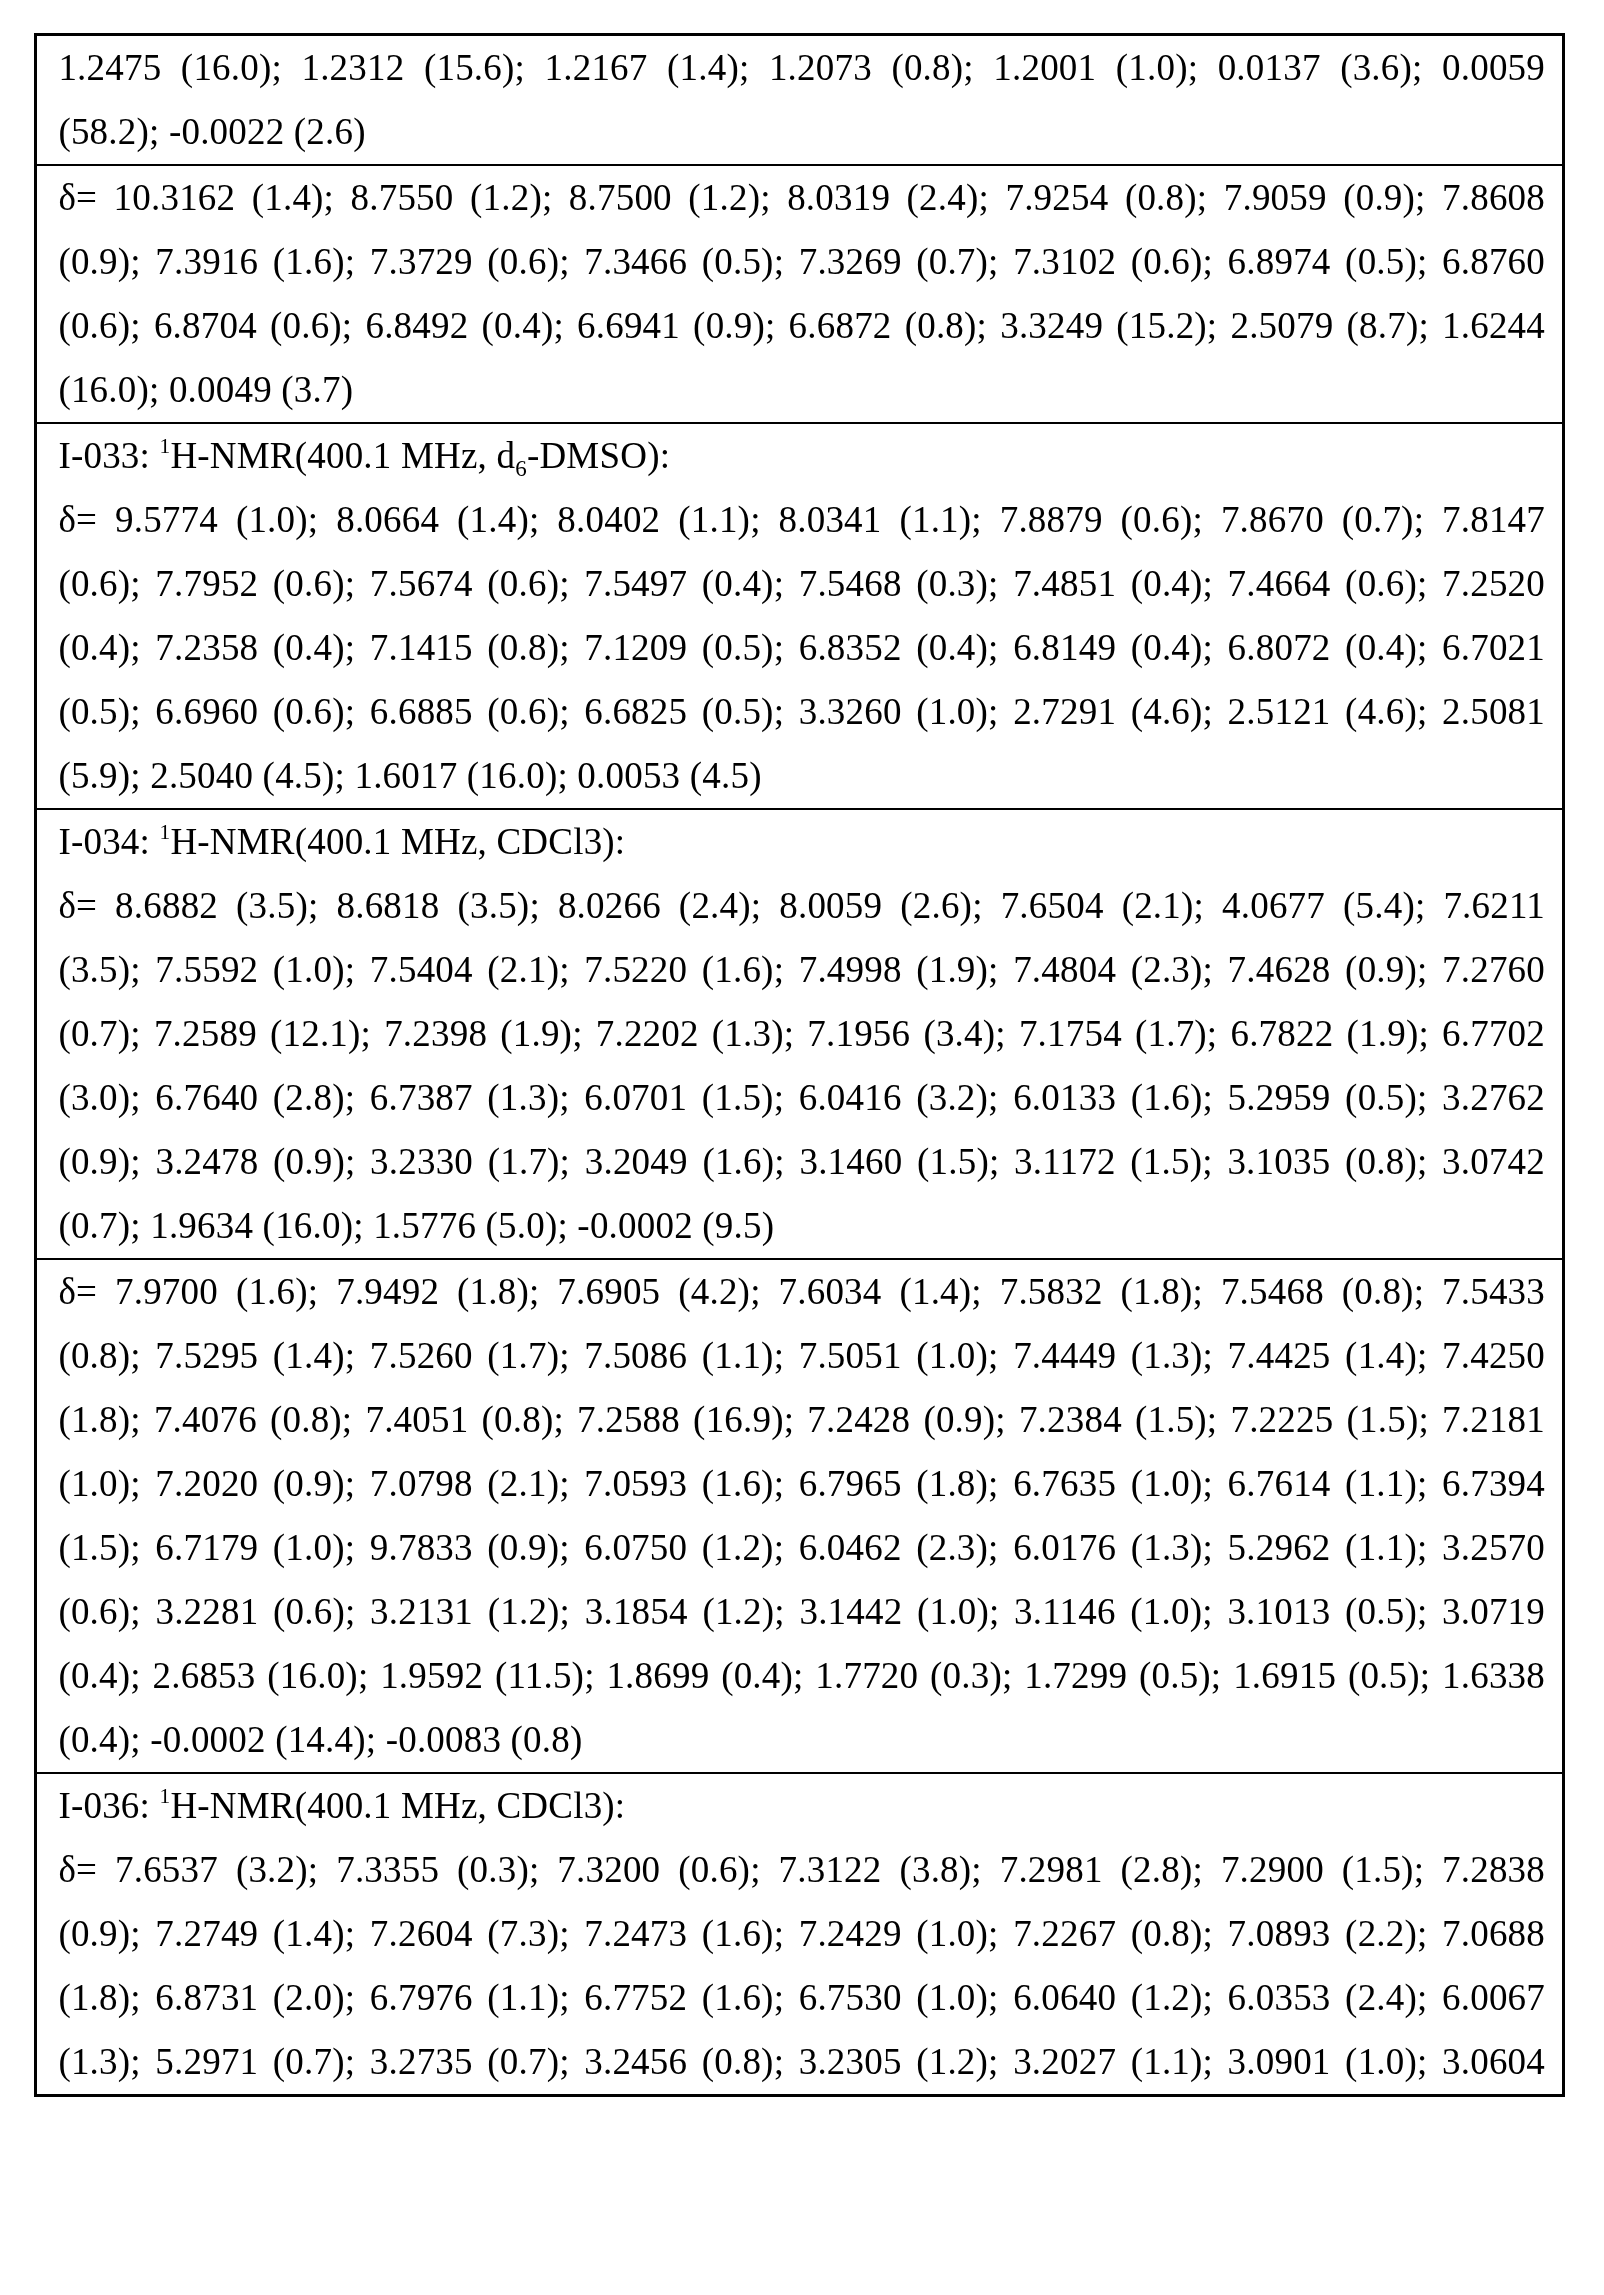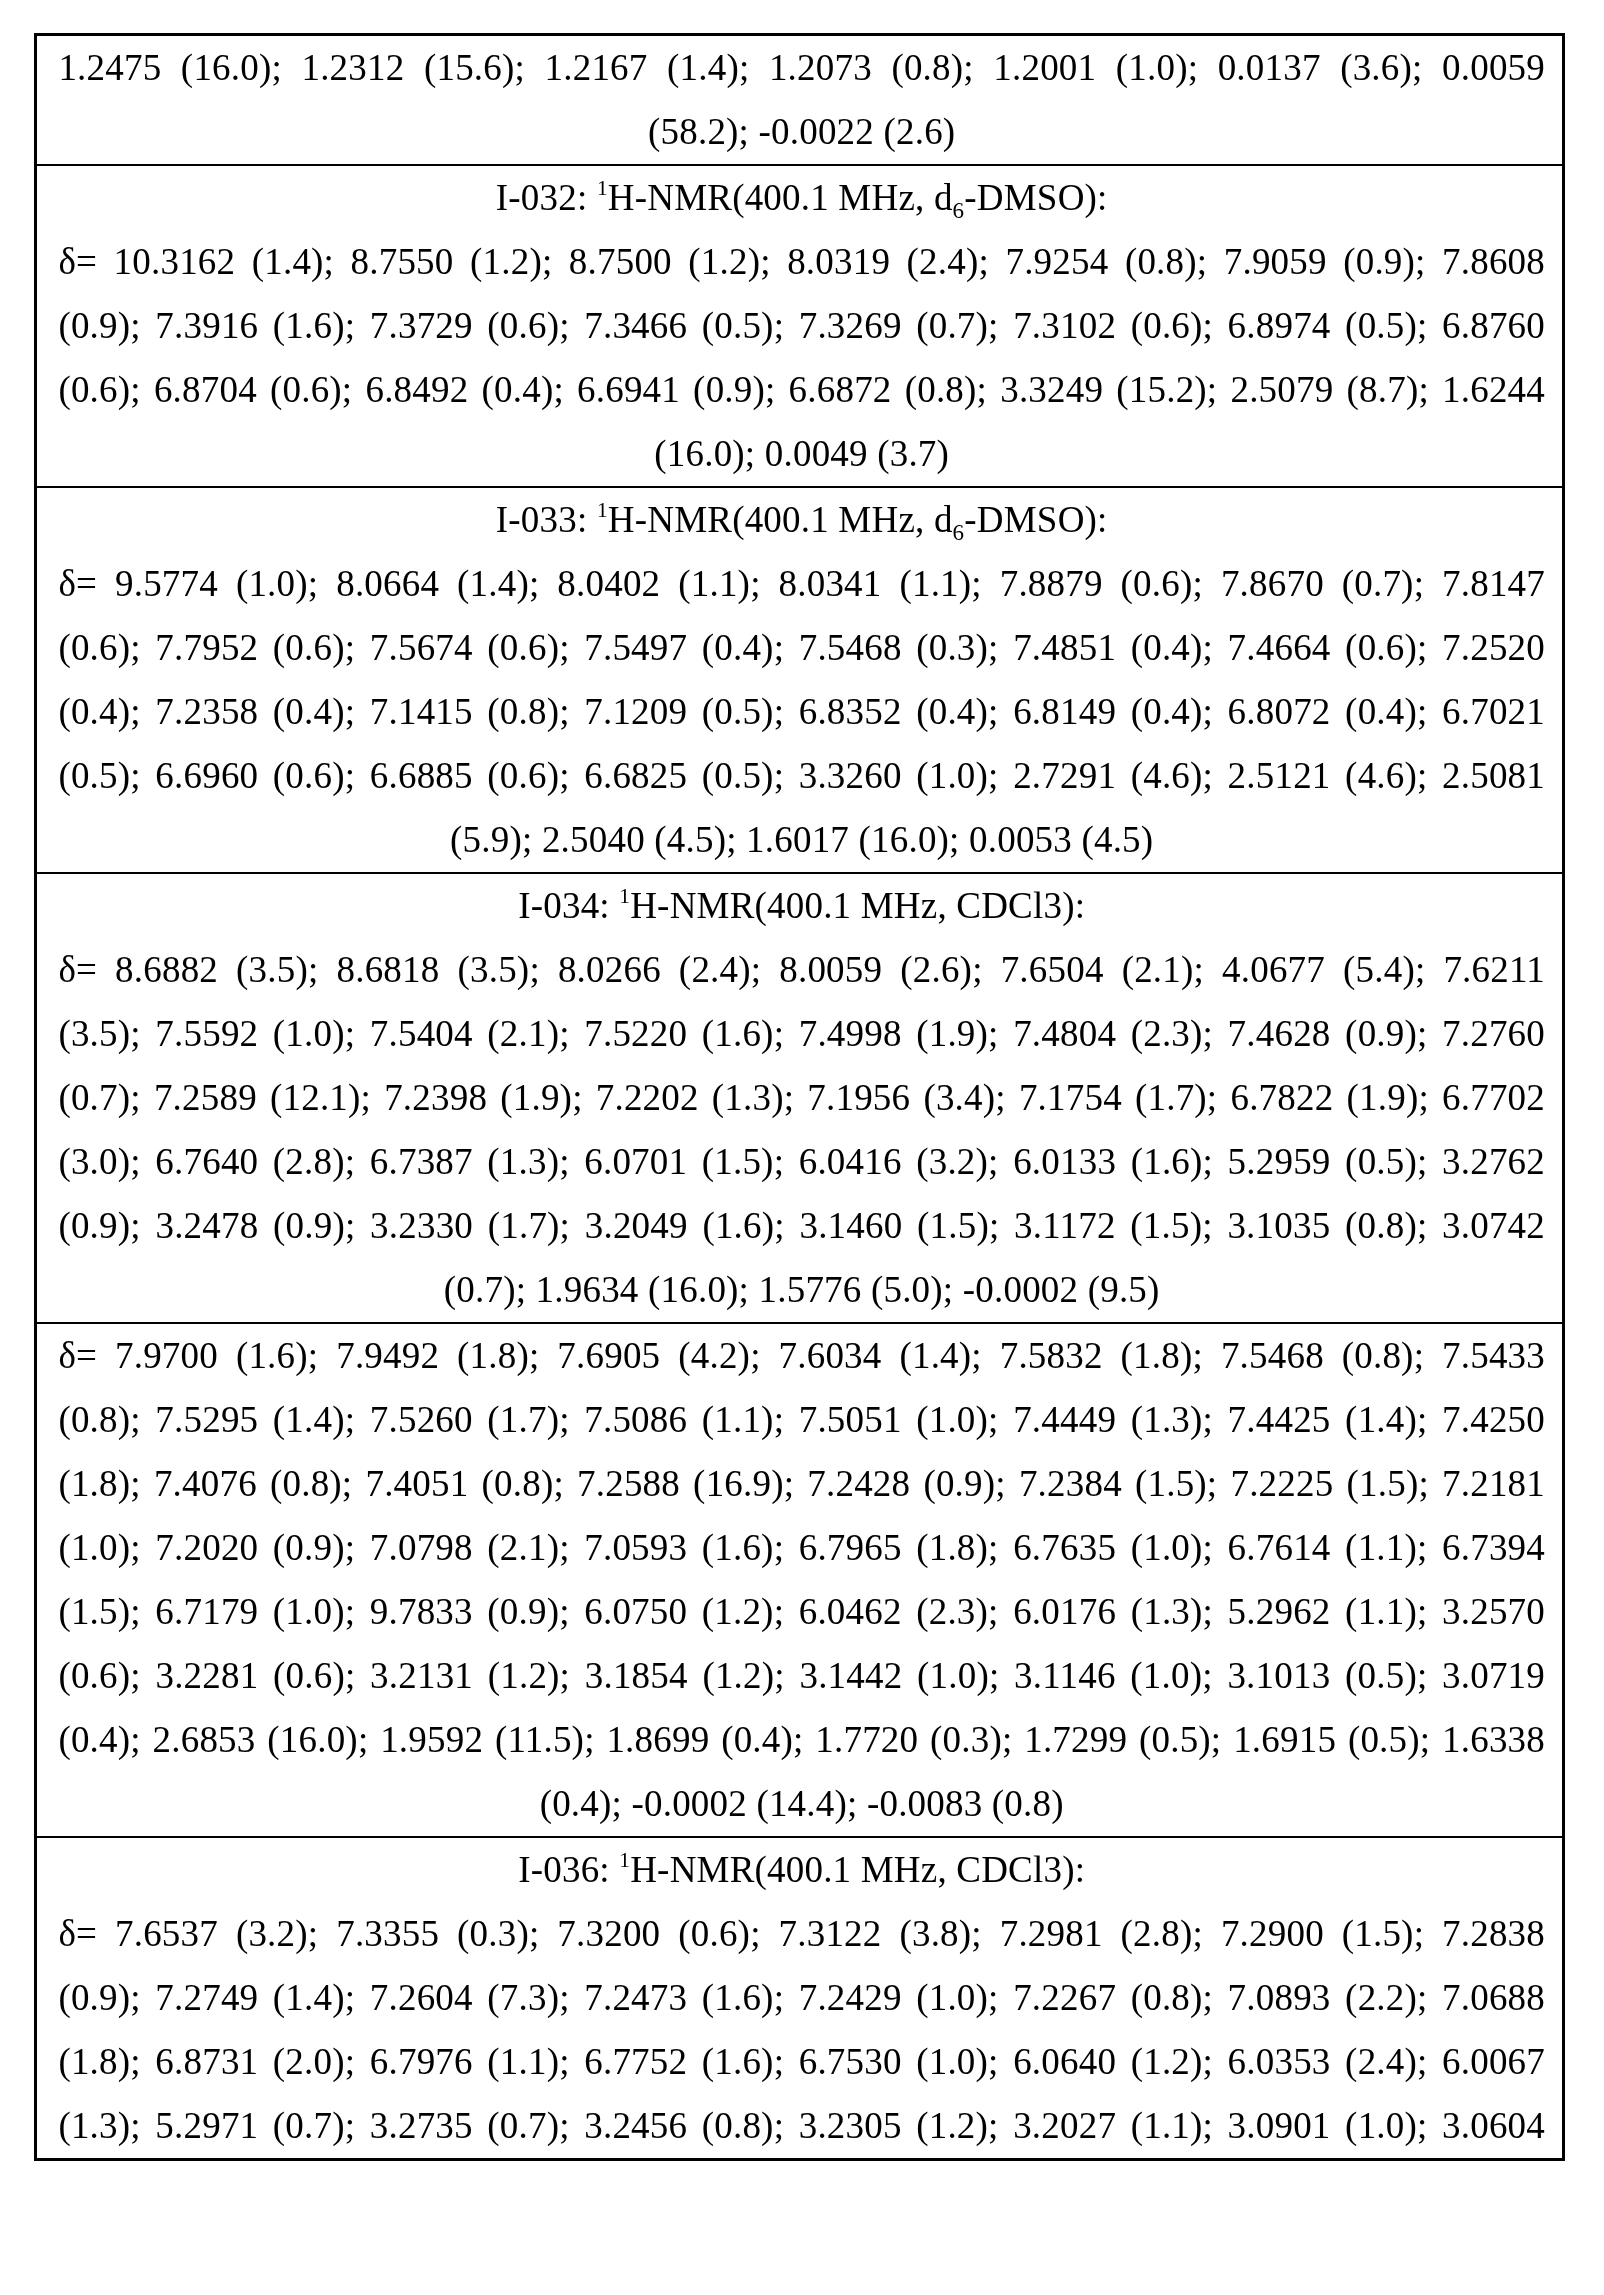--- a/index.html
+++ b/index.html
@@ -34,21 +34,21 @@
     font-size: 37px;
     line-height: 64px;
     white-space: normal;
     letter-spacing: 0.2px;
   }
   .just {
     text-align: justify;
     text-align-last: justify;
   }
   .plain {
-    text-align: center;
+    text-align: left;
   }
   .hdr sup {
     font-size: 21.4px;
     line-height: 0;
     vertical-align: 15.3px;
   }
   .hdr sub {
     font-size: 23px;
     line-height: 0;
     vertical-align: -7.7px;
@@ -58,21 +58,20 @@
 <body>
 
 <div class="nmr-table">
 
   <section class="row">
     <div class="line just">1.2475 (16.0); 1.2312 (15.6); 1.2167 (1.4); 1.2073 (0.8); 1.2001 (1.0); 0.0137 (3.6); 0.0059</div>
     <div class="line plain">(58.2); -0.0022 (2.6)</div>
   </section>
 
   <section class="row">
-    <div class="line plain hdr"><span>I-032: </span><sup>1</sup><span>H-NMR(400.1 MHz, d</span><sub>6</sub><span>-DMSO):</span></div>
     <div class="line just">δ= 10.3162 (1.4); 8.7550 (1.2); 8.7500 (1.2); 8.0319 (2.4); 7.9254 (0.8); 7.9059 (0.9); 7.8608</div>
     <div class="line just">(0.9); 7.3916 (1.6); 7.3729 (0.6); 7.3466 (0.5); 7.3269 (0.7); 7.3102 (0.6); 6.8974 (0.5); 6.8760</div>
     <div class="line just">(0.6); 6.8704 (0.6); 6.8492 (0.4); 6.6941 (0.9); 6.6872 (0.8); 3.3249 (15.2); 2.5079 (8.7); 1.6244</div>
     <div class="line plain">(16.0); 0.0049 (3.7)</div>
   </section>
 
   <section class="row">
     <div class="line plain hdr"><span>I-033: </span><sup>1</sup><span>H-NMR(400.1 MHz, d</span><sub>6</sub><span>-DMSO):</span></div>
     <div class="line just">δ= 9.5774 (1.0); 8.0664 (1.4); 8.0402 (1.1); 8.0341 (1.1); 7.8879 (0.6); 7.8670 (0.7); 7.8147</div>
     <div class="line just">(0.6); 7.7952 (0.6); 7.5674 (0.6); 7.5497 (0.4); 7.5468 (0.3); 7.4851 (0.4); 7.4664 (0.6); 7.2520</div>

